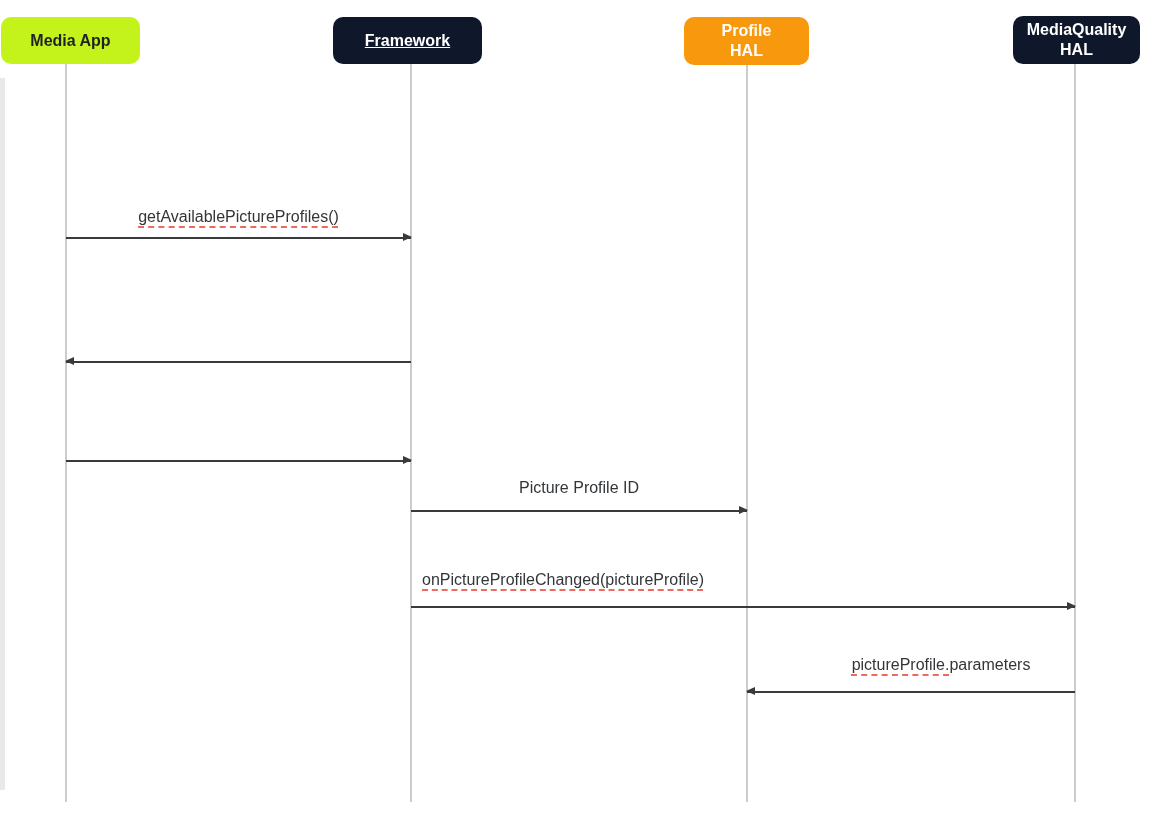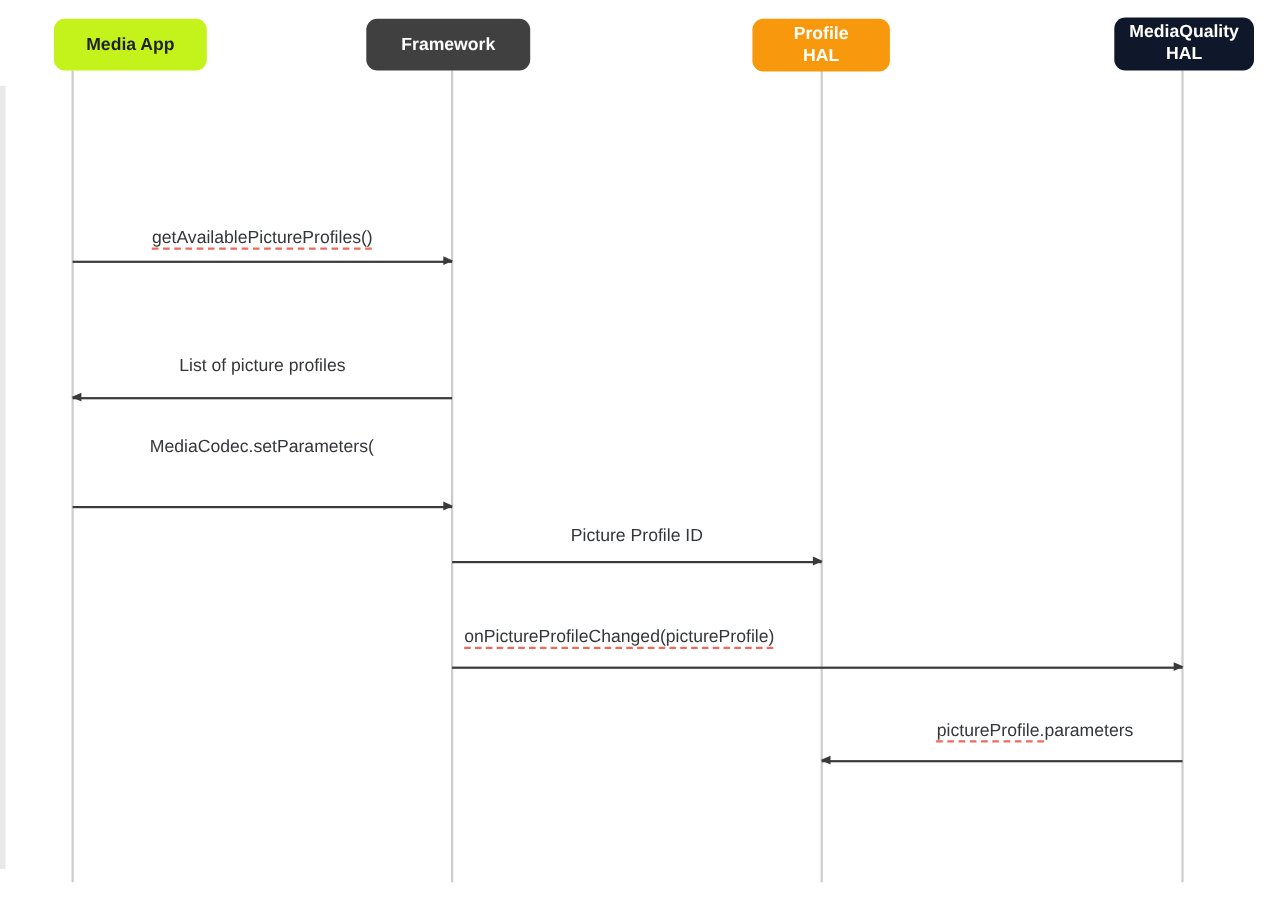--- a/index.html
+++ b/index.html
@@ -29,21 +29,21 @@
     display: flex;
     flex-direction: column;
     align-items: center;
     justify-content: center;
     font-weight: bold;
     font-size: 16px;
     line-height: 20px;
     text-align: center;
     z-index: 3;
   }
-  .p-media-app     { left: 1px;    top: 17px; width: 139px; height: 47px; margin-left: 48px; }
+  .p-media-app     { left: 1px;    top: 17px; width: 139px; height: 47px; }
   .p-framework     { left: 333px;  top: 17px; width: 149px; height: 47px; }
   .p-composer      { left: 684px;  top: 17px; width: 125px; height: 48px; }
   .p-mediaquality  { left: 1013px; top: 16px; width: 127px; height: 48px; }
   
   .lifeline {
     position: absolute;
     width: 2px;
     top: 64px;
     height: 738px;
     background: #cccccc;
@@ -103,21 +103,21 @@
 <body>
 
 <div class="canvas">
 
   <div class="left-edge-strip"></div>
 
   <div class="participant p-media-app" style="background: rgb(195, 243, 26); color: rgb(31, 33, 37);">
     <span>Media App</span>
   </div>
 
-  <div class="participant p-framework" style="background: #404040; color: rgb(255, 255, 255);">
+  <div class="participant p-framework" style="background: #0f172a; color: rgb(255, 255, 255); text-decoration: underline;">
     <span>Framework</span>
   </div>
 
   <div class="participant p-composer" style="background: rgb(248, 153, 13); color: rgb(255, 255, 255);">
     <span>Profile</span>
     <span>HAL</span>
   </div>
 
   <div class="participant p-mediaquality" style="background: #0f172a; color: rgb(255, 255, 255);">
     <span>MediaQuality</span>
@@ -127,27 +127,23 @@
   <div class="lifeline l-a"></div>
   <div class="lifeline l-b"></div>
   <div class="lifeline l-c"></div>
   <div class="lifeline l-d"></div>
 
   <div class="msg-label m1">
     <span class="squiggle">getAvailablePictureProfiles()</span>
   </div>
   <div class="msg-arrow head-right a1"></div>
 
-  <div class="msg-label m2">
-    <span>List of picture profiles</span>
-  </div>
   <div class="msg-arrow head-left a2"></div>
 
   <div class="msg-label m3">
-    <div>MediaCodec.setParameters(</div>
   </div>
   <div class="msg-arrow head-right a3"></div>
 
   <div class="msg-label m4">
     <span>Picture Profile ID</span>
   </div>
   <div class="msg-arrow head-right a4"></div>
 
   <div class="msg-label m5">
     <span class="squiggle">onPictureProfileChanged(pictureProfile)</span>

